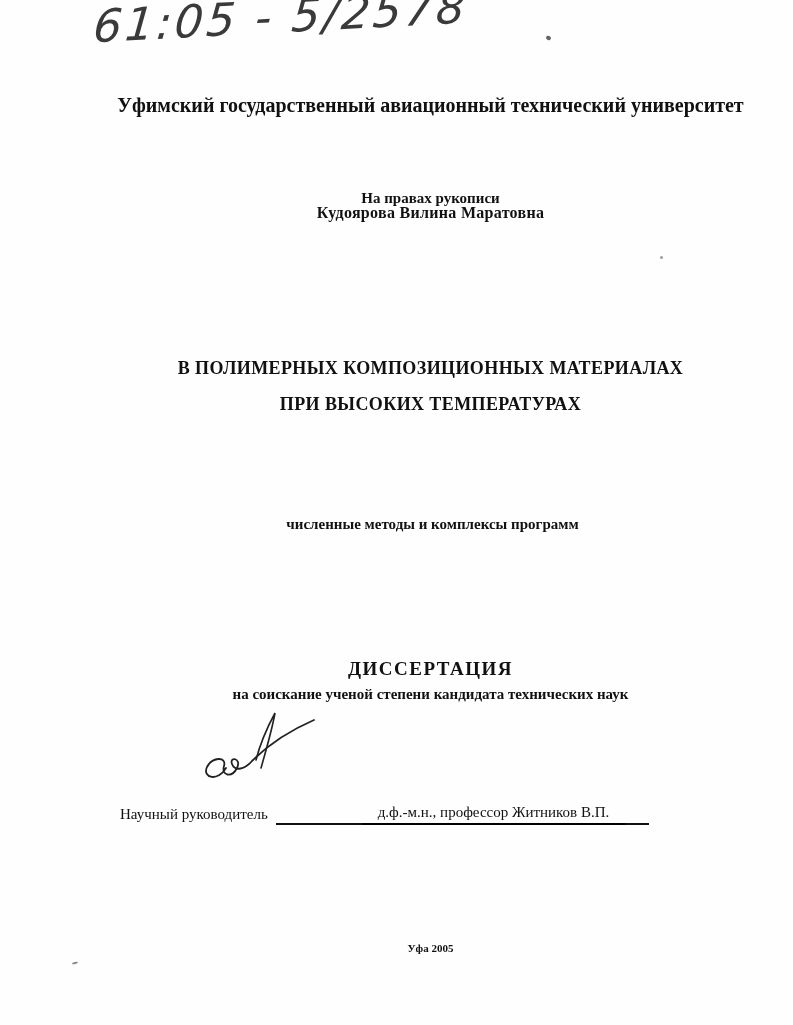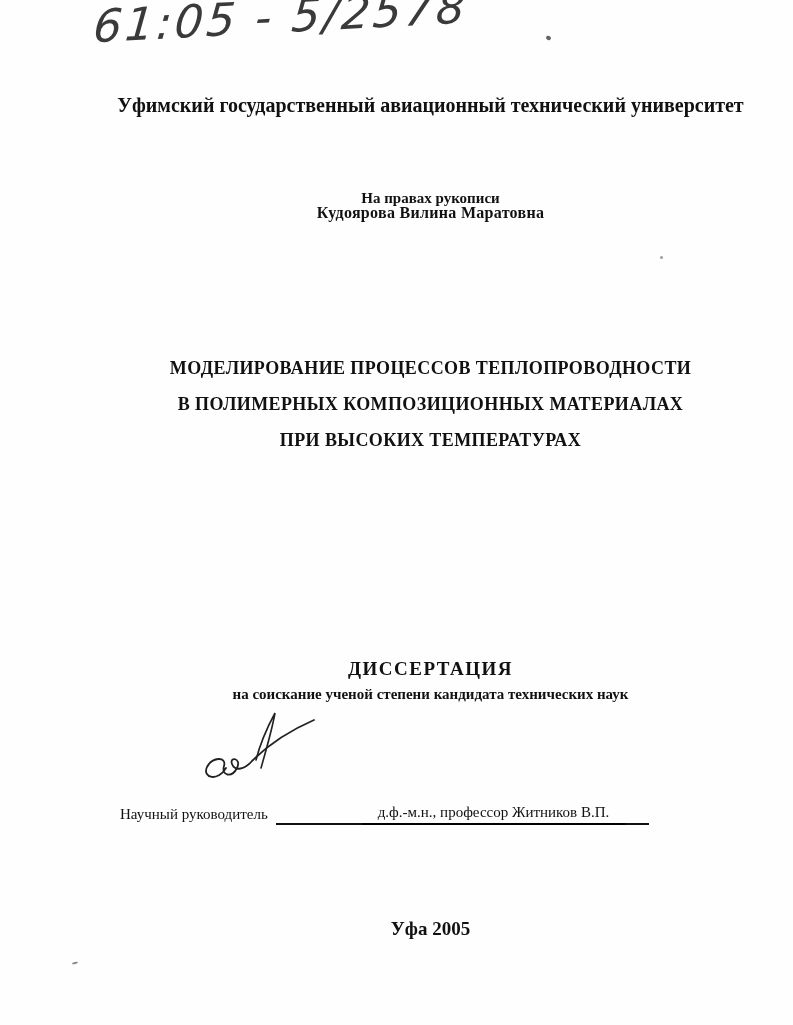--- a/index.html
+++ b/index.html
@@ -75,21 +75,21 @@
     border-bottom: 2px solid #111;
     height: 19px;
   }
   .u-seg.lead  { width: 86px; margin-left: 8px; }
   .u-seg.trail { width: 24px; }
   .supervisor-value {
     border-bottom: 2px solid #000000;
     padding: 0 16px 2px 16px;
   }
 
-  .city-year { top: 918px; font-size: 19px; }
+  .city-year { top: 942px; font-size: 11px; }
 
   .speck {
     position: absolute;
     background: #3c3c3c;
     border-radius: 50%;
     opacity: 0.8;
   }
   .speck.s1 { left: 546px; top: 36px;  width: 5px; height: 4px; transform: rotate(20deg); }
   .speck.s2 { left: 660px; top: 256px; width: 3px; height: 3px; opacity: 0.5; }
   .speck.s3 { left: 72px;  top: 962px; width: 6px; height: 2px; transform: rotate(-15deg); opacity: 0.6; }
@@ -102,27 +102,27 @@
 
     <div class="handwritten">61:05 - 5/2578</div>
 
     <div class="block university">Уфимский государственный авиационный технический университет</div>
 
     <div class="block manuscript">На правах рукописи</div>
 
     <div class="block author">Кудоярова Вилина Маратовна</div>
 
     <div class="block title">
-      <div>МОДЕЛИРОВАНИЕ ПРОЦЕССОВ ТЕПЛОПРОВОДНОСТИ</div>
       <div>В ПОЛИМЕРНЫХ КОМПОЗИЦИОННЫХ МАТЕРИАЛАХ</div>
       <div>ПРИ ВЫСОКИХ ТЕМПЕРАТУРАХ</div>
     </div>
 
     <div class="block specialty">
       <span class="specialty-inner">
+        <div>численные методы и комплексы программ</div>
       </span>
     </div>
 
     <div class="block doc-type">ДИССЕРТАЦИЯ</div>
 
     <div class="block degree-line">на соискание ученой степени кандидата технических наук</div>
 
     <div class="signature-wrap">
       <svg width="150" height="80" viewBox="0 0 150 80">
         <path d="M30,62 C22,76 6,72 11,61 C16,51 31,50 28,60

